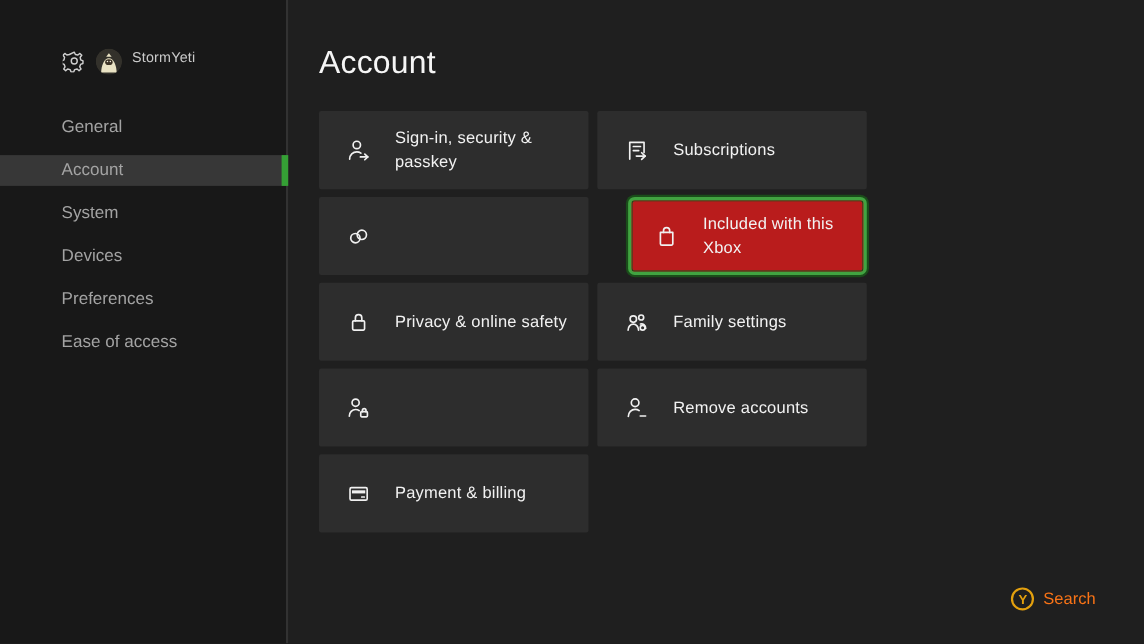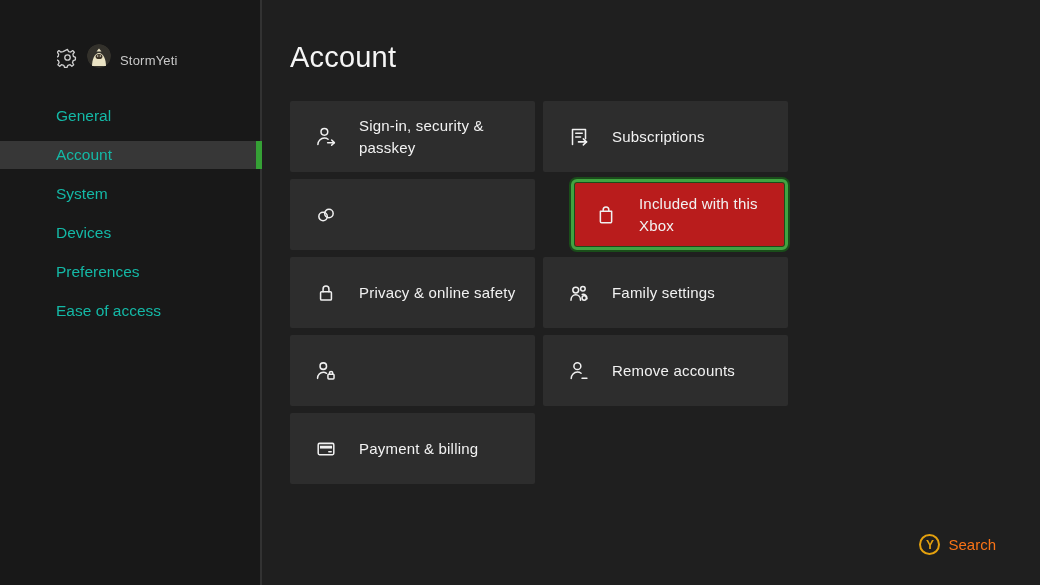--- a/index.html
+++ b/index.html
@@ -12,33 +12,33 @@
   }
 
   
   .sidebar {
     position: absolute; left: 0; top: 0; width: 262px; height: 585px;
     background: #181818;
     border-right: 2px solid #323232;
   }
   .user-row {
     position: absolute; left: 56px; top: 44px;
-    display: flex; align-items: flex-end; gap: 9px;
+    display: flex; align-items: flex-start; gap: 9px;
   }
   .gear { width: 22px; height: 22px; display: inline-flex; align-items: center; justify-content: center; }
   .gear svg { width: 21px; height: 21px; }
   .avatar { width: 24px; height: 24px; border-radius: 50%; overflow: hidden; display: inline-block; }
   .username { font-size: 13px; color: #c9c9c9; letter-spacing: .2px; }
 
   .menu { position: absolute; left: 0; top: 102px; width: 262px; }
   .menu-item {
     height: 28px; margin-bottom: 11px;
     display: flex; align-items: center;
     padding-left: 56px;
-    font-size: 15.5px; color: #14b8a6;
+    font-size: 15.5px; color: #a3a3a3;
     position: relative; cursor: pointer;
   }
   .menu-item.selected { background: #373737; }
   .menu-item.selected::after {
     content: ""; position: absolute; right: 0; top: 0;
     width: 6px; height: 100%; background: #35a035;
   }
 
   
   .main { position: absolute; left: 264px; top: 0; width: 776px; height: 585px; }

